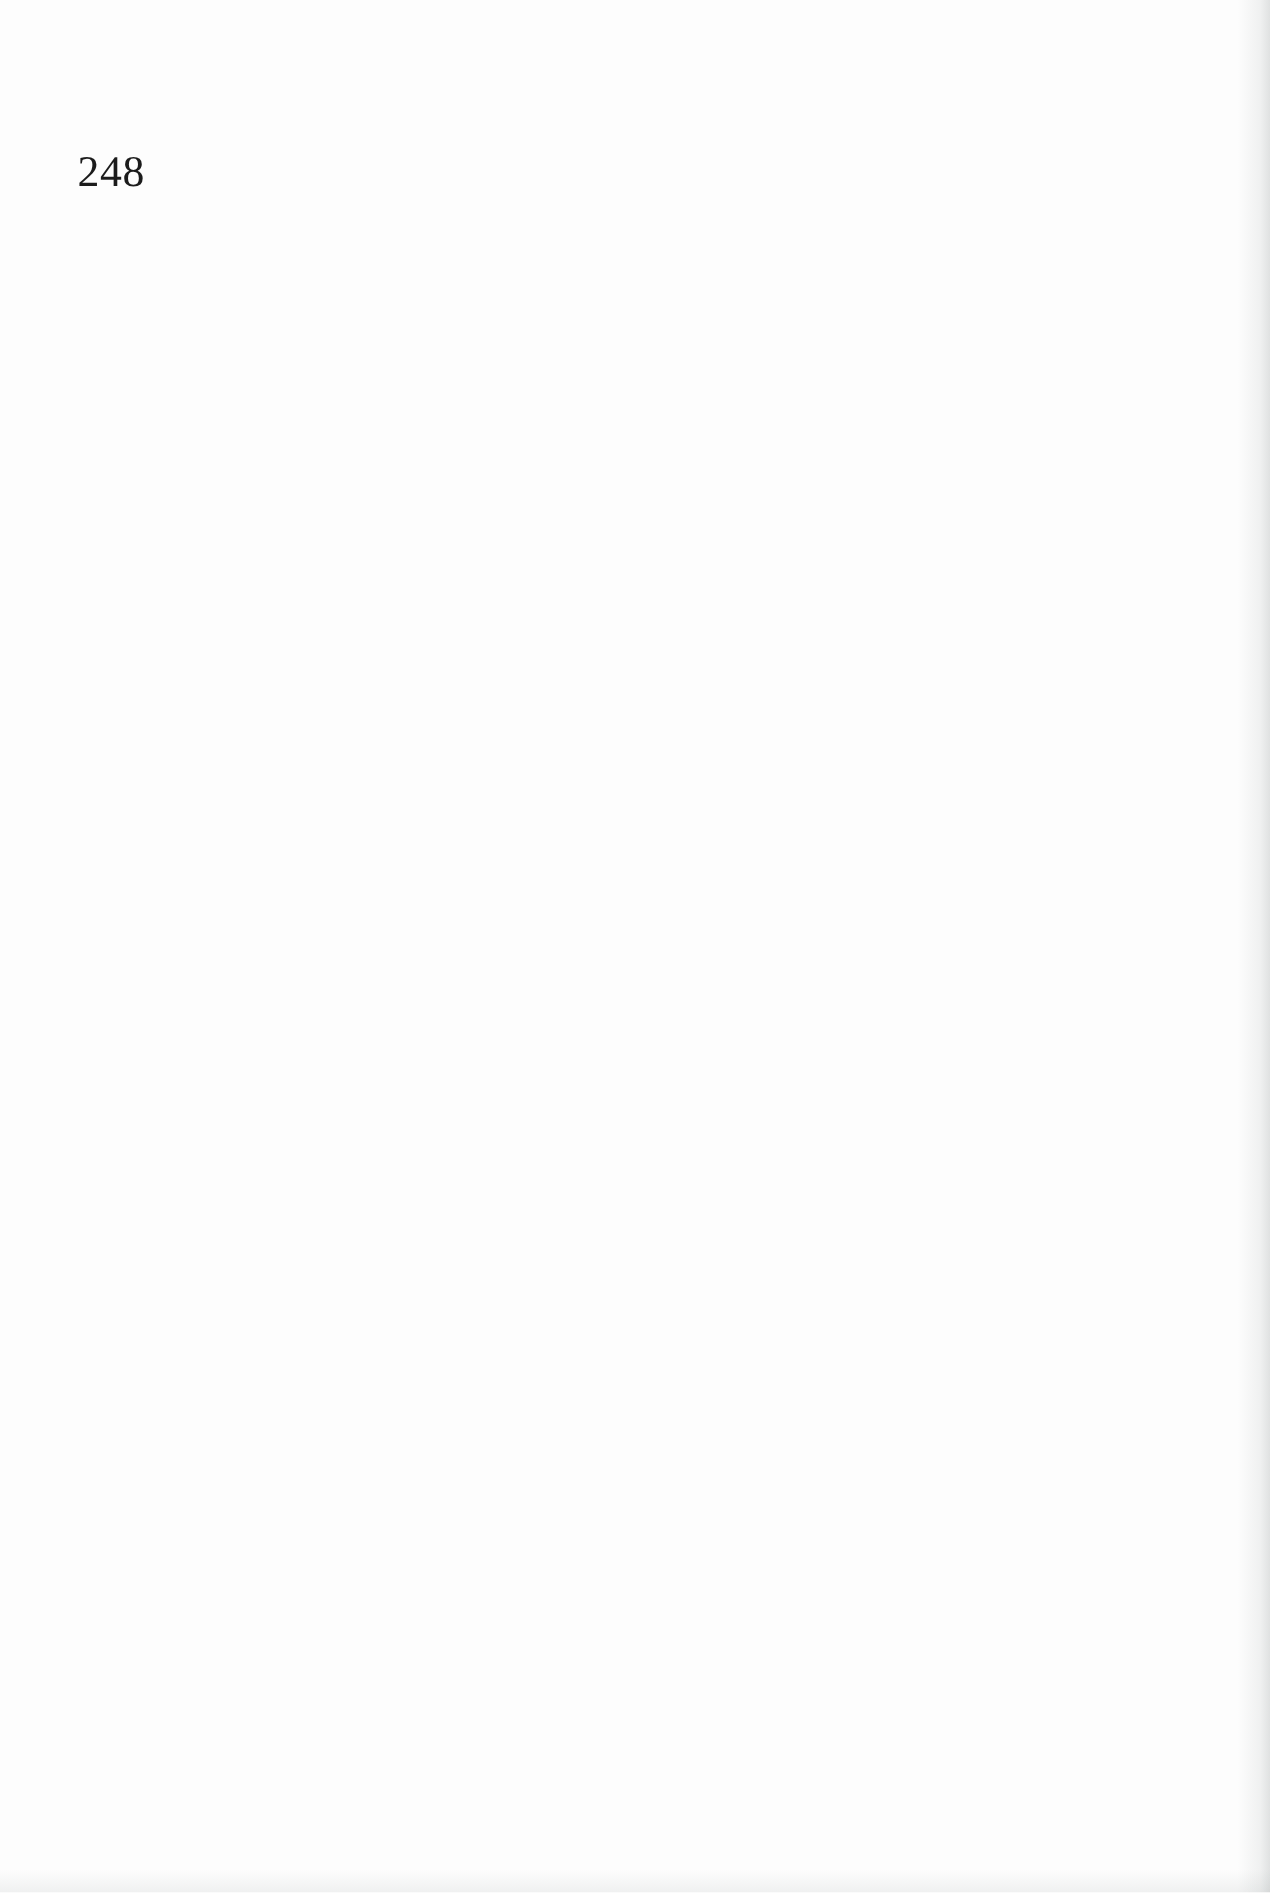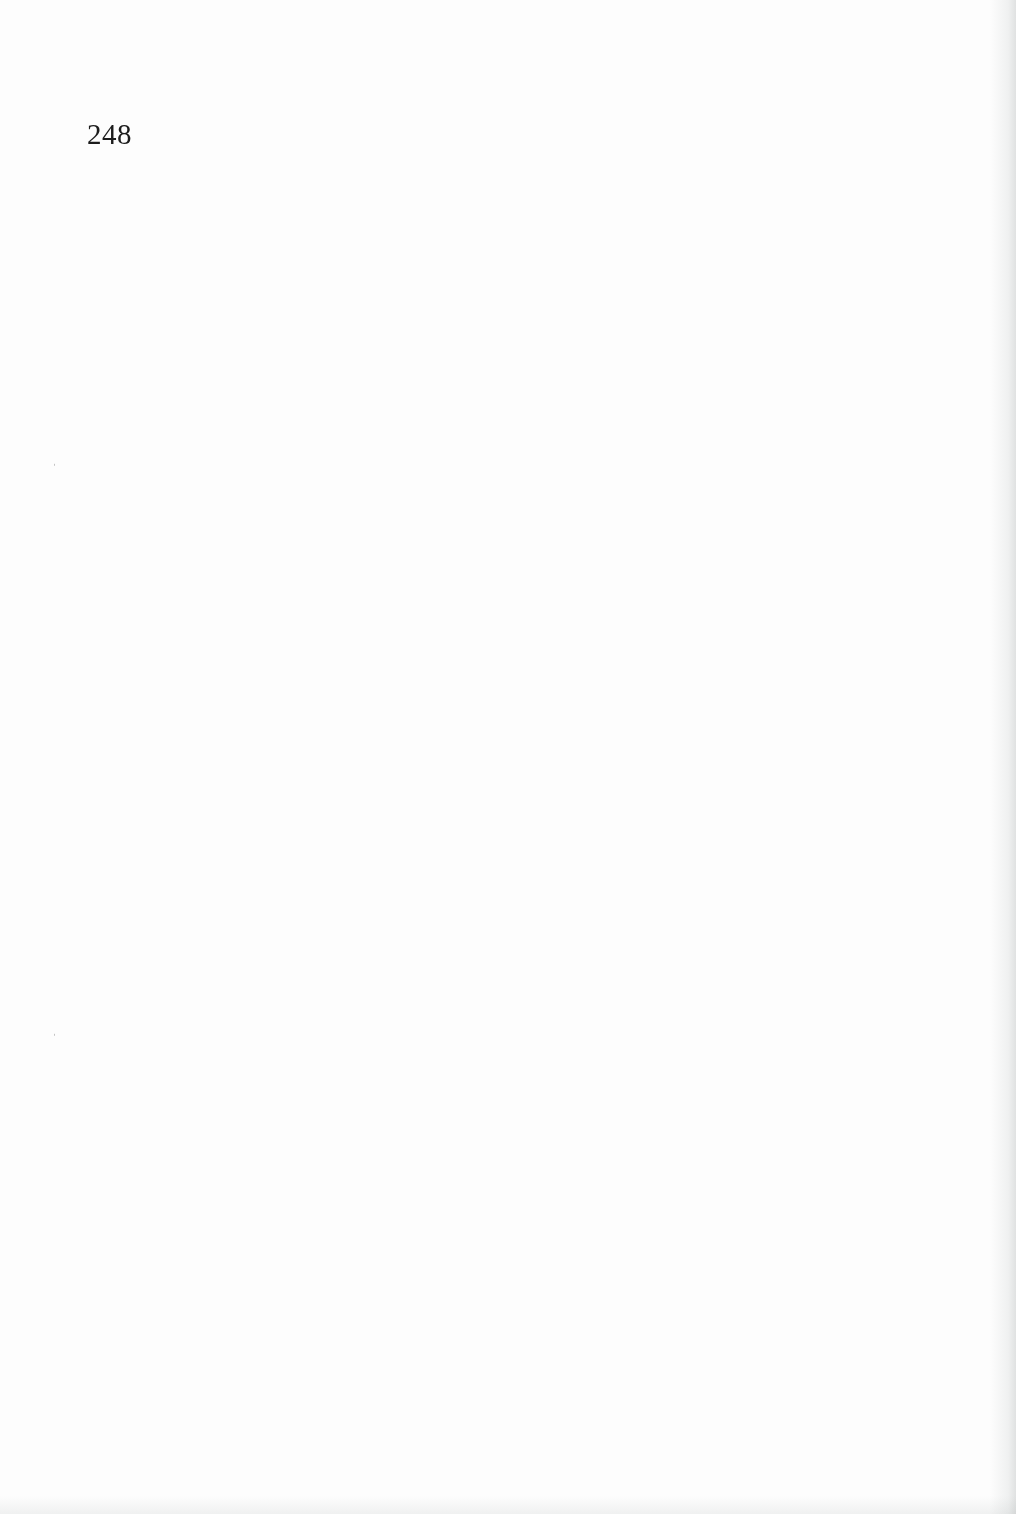--- a/index.html
+++ b/index.html
@@ -21,24 +21,23 @@
     width: 1016px;
     height: 1514px;
     box-sizing: border-box;
     padding: 0;
     background: #fdfdfd;
   }
   .page-number {
     position: absolute;
     left: 62px;
     top: 118px;
-    font-size: 29px;
+    font-size: 35px;
     letter-spacing: 0.5px;
     color: #1c1c1c;
-    margin-left: 25px;
   }
   .toc {
     position: absolute;
     left: 55px;
     top: 208px;
     width: 918px;
   }
   .toc-entry {
     display: flex;
     align-items: baseline;

